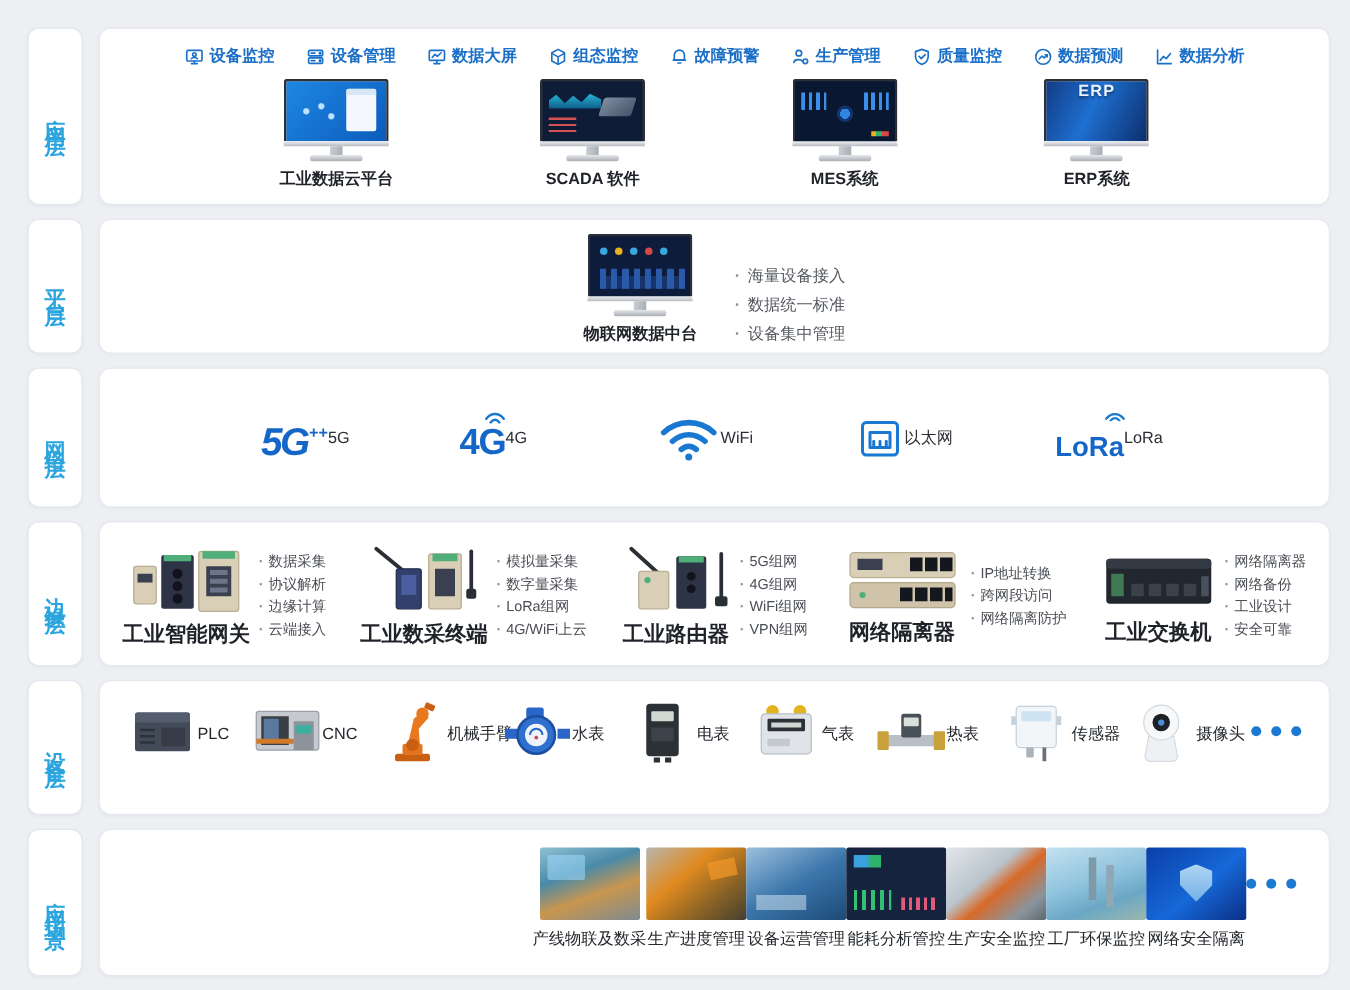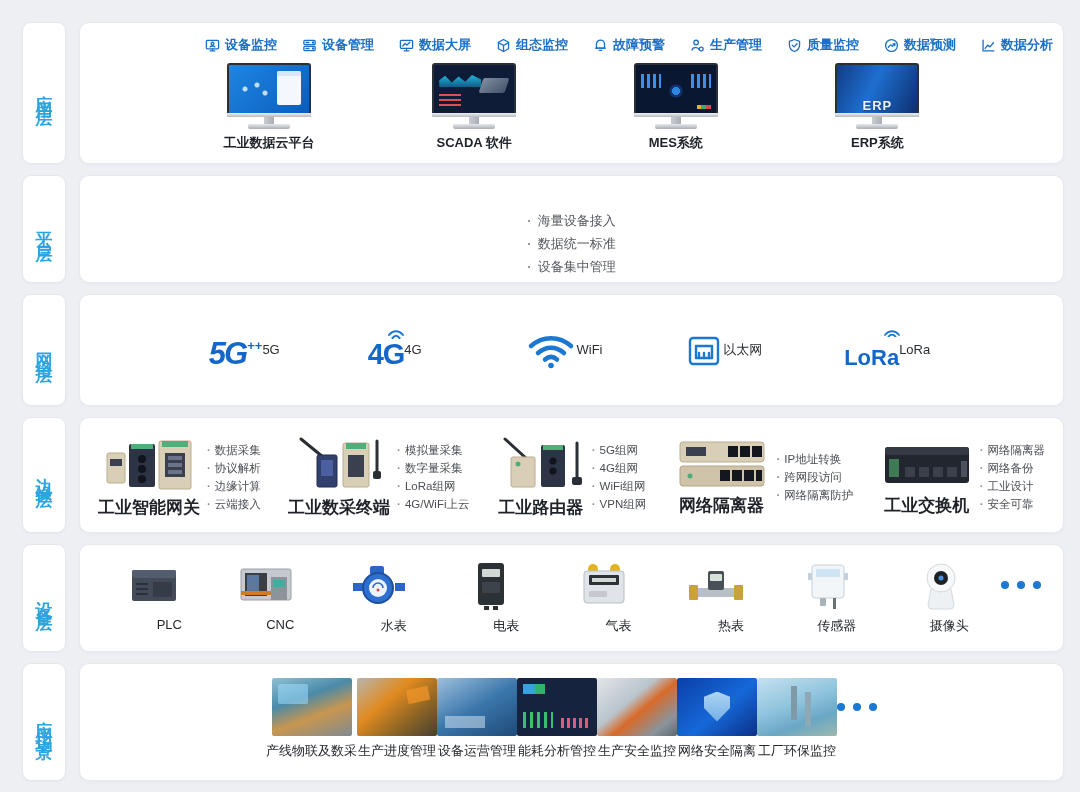--- a/index.html
+++ b/index.html
@@ -20,21 +20,21 @@
   .layer-label{
     writing-mode:vertical-lr; text-orientation:upright;
     color:#2ca5de; font-size:17px; font-weight:bold; letter-spacing:.42em; line-height:1;
   }
   .panel{
     flex:1; background:#fff; border:1px solid #e6e9ef; border-radius:10px;
     box-shadow:0 1px 3px rgba(30,50,90,.04); position:relative; overflow:hidden;
   }
 
   
-  .tags{ display:flex; justify-content:flex-end; gap:25px; padding:13px 10px 0; }
+  .tags{ display:flex; justify-content:center; gap:25px; padding:13px 10px 0; }
   .tag{ display:flex; align-items:center; gap:5px; color:#1b6fc7; font-size:13px; font-weight:bold; white-space:nowrap; }
   .tag svg{ stroke:#1b6fc7; fill:none; stroke-width:1.4; stroke-linecap:round; stroke-linejoin:round; }
   .systems{ display:flex; justify-content:space-evenly; padding:9px 26px 0; }
   .sys{ display:flex; flex-direction:column; align-items:center; }
   .sys-label{ font-size:13px; font-weight:600; color:#1f2329; margin-top:5px; }
 
   
   .monitor{ display:flex; flex-direction:column; align-items:center; }
   .m-screen{ width:84px; height:50px; border:2px solid #2b3038; border-bottom:none; border-radius:3px 3px 0 0; position:relative; overflow:hidden; }
   .m-chin{ width:84px; height:4px; background:linear-gradient(#eef0f2,#b6bbc2); }
@@ -50,21 +50,21 @@
     background:linear-gradient(180deg,#2ec8e8,#0e5e8a); clip-path:polygon(0 100%,0 55%,14% 25%,30% 70%,46% 30%,62% 65%,78% 20%,100% 50%,100% 100%); }
   .screen-scada::after{ content:""; position:absolute; right:7px; top:13px; width:26px; height:15px; background:linear-gradient(135deg,#7e8ea0,#46536a); transform:skewX(-18deg); border-radius:2px; }
   .screen-scada i{ position:absolute; left:5px; bottom:5px; width:22px; height:14px; background:repeating-linear-gradient(180deg,#d85252 0 2px,transparent 2px 5px); }
   .screen-mes{ background:#0a1731; }
   .screen-mes::before{ content:""; position:absolute; left:5px; top:9px; width:70px; height:14px;
     background:repeating-linear-gradient(90deg,#3b8fe8 0 3px,transparent 3px 6px) 0 0/20px 14px no-repeat,
                repeating-linear-gradient(90deg,#3b8fe8 0 3px,transparent 3px 6px) 50px 0/20px 14px no-repeat; }
   .screen-mes::after{ content:""; position:absolute; left:50%; top:50%; width:16px; height:16px; margin:-6px 0 0 -8px; border-radius:50%;
     background:radial-gradient(circle,#2f86e0 0 4px,#12336e 4px 6px,transparent 7px); }
   .screen-mes i{ position:absolute; right:5px; bottom:4px; width:14px; height:4px; background:linear-gradient(90deg,#e8b020 0 4px,#2fb36a 4px 9px,#d84848 9px 14px); }
-  .screen-erp{ background:linear-gradient(115deg,#123c86,#1e6fd0 45%,#0d2f6e); display:flex; align-items:flex-end; justify-content:center; }
+  .screen-erp{ background:linear-gradient(115deg,#123c86,#1e6fd0 45%,#0d2f6e); display:flex; align-items:flex-start; justify-content:center; }
   .erp-text{ color:#eaf2ff; font-size:13px; font-weight:bold; letter-spacing:1px; text-shadow:0 1px 2px rgba(0,0,0,.4); }
   .screen-dms{ background:#0c1a38;
     background-image:linear-gradient(#2f6fd0,#2f6fd0),linear-gradient(#1a3a6e,#1a3a6e),repeating-linear-gradient(180deg,#2a4a80 0 1px,transparent 1px 5px);
     background-size:66px 3px,14px 36px,48px 26px; background-position:8px 4px,5px 10px,26px 14px; background-repeat:no-repeat; }
 
   
   .platform-inner{ display:flex; align-items:center; justify-content:center; gap:30px; height:100%; padding-top:4px; }
   .screen-iot{ background:#0e1c3c; }
   .screen-iot::before{ content:""; position:absolute; left:8px; top:9px; width:6px; height:6px; border-radius:50%; background:#38a8e0;
     box-shadow:12px 0 0 #e8b020,24px 0 0 #38a8e0,36px 0 0 #d84848,48px 0 0 #38a8e0; }
@@ -91,28 +91,28 @@
   .edge-inner{ display:flex; justify-content:space-between; align-items:center; height:100%; padding:4px 18px 0; }
   .product{ display:flex; align-items:center; gap:7px; }
   .p-left{ display:flex; flex-direction:column; align-items:center; }
   .p-name{ font-size:17px; font-weight:600; color:#1f2329; margin-top:3px; white-space:nowrap; }
   .p-features li{ font-size:11.5px; color:#4a4e54; line-height:18px; white-space:nowrap; }
   .p-features{ list-style:none; }
   .p-features li::before{ content:"·"; color:#8a8f96; font-weight:bold; margin-right:4px; }
 
   
   .device-inner{ display:flex; justify-content:space-between; align-items:flex-start; height:100%; padding:11px 22px 0; }
-  .device{ display:flex; flex-direction:column; align-items:flex-end; width:80px; }
+  .device{ display:flex; flex-direction:row; align-items:center; width:80px; }
   .device-img{ height:58px; display:flex; align-items:center; justify-content:center; }
   .device-label{ font-size:13px; color:#24282d; margin-top:3px; white-space:nowrap; }
   .dots{ display:flex; gap:8px; align-items:center; height:58px; }
   .dots i{ width:8px; height:8px; border-radius:50%; background:#1b79d2; }
 
   
-  .scene-inner{ display:flex; justify-content:center; align-items:flex-start; height:100%; padding:14px 26px 0; }
+  .scene-inner{ display:flex; justify-content:flex-end; align-items:flex-start; height:100%; padding:14px 26px 0; }
   .scene{ display:flex; flex-direction:column; align-items:center; }
   .scene-img{ width:80px; height:58px; border-radius:2px; position:relative; overflow:hidden; }
   .scene-label{ font-size:13px; color:#24282d; margin-top:6px; white-space:nowrap; }
   .sc1{ background:linear-gradient(160deg,#8fc0d2 0%,#4a8aa8 35%,#c8964f 62%,#7f8a92 100%); }
   .sc1::after{ content:""; position:absolute; left:6px; top:6px; width:30px; height:20px; background:rgba(160,220,255,.55); border-radius:2px; }
   .sc2{ background:linear-gradient(140deg,#b8b5ae 0%,#e08a1f 38%,#8a6325 70%,#463f32 100%); }
   .sc2::after{ content:""; position:absolute; right:8px; top:10px; width:22px; height:14px; background:rgba(240,150,40,.75); transform:rotate(-12deg); }
   .sc3{ background:linear-gradient(150deg,#9cc0dd 0%,#3b76ab 50%,#1d4a78 100%); }
   .sc3::after{ content:""; position:absolute; left:8px; bottom:8px; width:40px; height:12px; background:rgba(220,235,245,.5); }
   .sc4{ background:#16233f; }
@@ -258,20 +258,29 @@
       </div>
     </div>
   </div>
 
   <div class="row r2">
     <div class="layer-card">
       <span class="layer-label">平台层</span>
     </div>
     <div class="panel">
       <div class="platform-inner">
+        <div class="sys">
+          <div class="monitor">
+            <div class="m-screen screen-iot"></div>
+            <div class="m-chin"></div>
+              <div class="m-neck"></div>
+              <div class="m-base"></div>
+          </div>
+          <span class="sys-label">物联网数据中台</span>
+        </div>
         <ul class="feature-list">
           <li>海量设备接入</li>
           <li>数据统一标准</li>
           <li>设备集中管理</li>
           <li>数据共享转发</li>
         </ul>
       </div>
     </div>
   </div>
 
@@ -489,20 +498,33 @@
               <rect x="7" y="16" width="22" height="23" fill="#3a3f46"></rect>
               <rect x="9" y="18" width="12" height="19" fill="#5a78a0"></rect>
               <rect x="33" y="20" width="16" height="23" fill="#8d939b"></rect>
               <rect x="35" y="23" width="12" height="7" fill="#3fae9e"></rect>
               <rect x="3" y="34" width="30" height="4" fill="#d07a2a"></rect>
             </svg>
           </div>
           <span class="device-label">CNC</span>
         </div>
 
+        <div class="device">
+          <div class="device-img">
+            <svg width="56" height="56" viewBox="0 0 56 56">
+              <rect x="14" y="46" width="28" height="6" rx="2" fill="#c95f12"></rect>
+              <rect x="20" y="38" width="16" height="9" rx="2" fill="#e2731f"></rect>
+              <polygon points="24,40 29,18 36,12 41,17 33,26 34,40" fill="#e8791f"></polygon>
+              <circle cx="28" cy="39" r="5" fill="#c95f12"></circle>
+              <circle cx="36" cy="14" r="5" fill="#e8791f"></circle>
+              <rect x="38" y="6" width="8" height="5" rx="1" fill="#c95f12" transform="rotate(24 42 8)"></rect>
+            </svg>
+          </div>
+          <span class="device-label">机械手臂</span>
+        </div>
 
         <div class="device">
           <div class="device-img">
             <svg width="56" height="56" viewBox="0 0 56 56">
               <rect x="2" y="26" width="10" height="8" fill="#2a66c8"></rect>
                 <rect x="44" y="26" width="10" height="8" fill="#2a66c8"></rect>
               <rect x="19" y="9" width="14" height="9" rx="2" fill="#2a66c8"></rect>
               <circle cx="27" cy="31" r="15" fill="#2f6fd0" stroke="#1d4fa0" stroke-width="2"></circle>
               <circle cx="27" cy="31" r="9" fill="#eef3fa"></circle>
               <path d="M22 31a5 5 0 0 1 10 0" fill="none" stroke="#2a66c8" stroke-width="1.6"></path>
@@ -607,26 +629,26 @@
         </div>
         <div class="scene">
           <div class="scene-img sc4"></div>
           <span class="scene-label">能耗分析管控</span>
         </div>
         <div class="scene">
           <div class="scene-img sc5"></div>
           <span class="scene-label">生产安全监控</span>
         </div>
         <div class="scene">
+          <div class="scene-img sc7"></div>
+          <span class="scene-label">工厂环保监控</span>
+        </div>
+        <div class="scene">
           <div class="scene-img sc6"></div>
           <span class="scene-label">网络安全隔离</span>
-        </div>
-        <div class="scene">
-          <div class="scene-img sc7"></div>
-          <span class="scene-label">工厂环保监控</span>
         </div>
         <div class="dots">
             <i></i>
             <i></i>
             <i></i>
           </div>
       </div>
     </div>
   </div>
 

